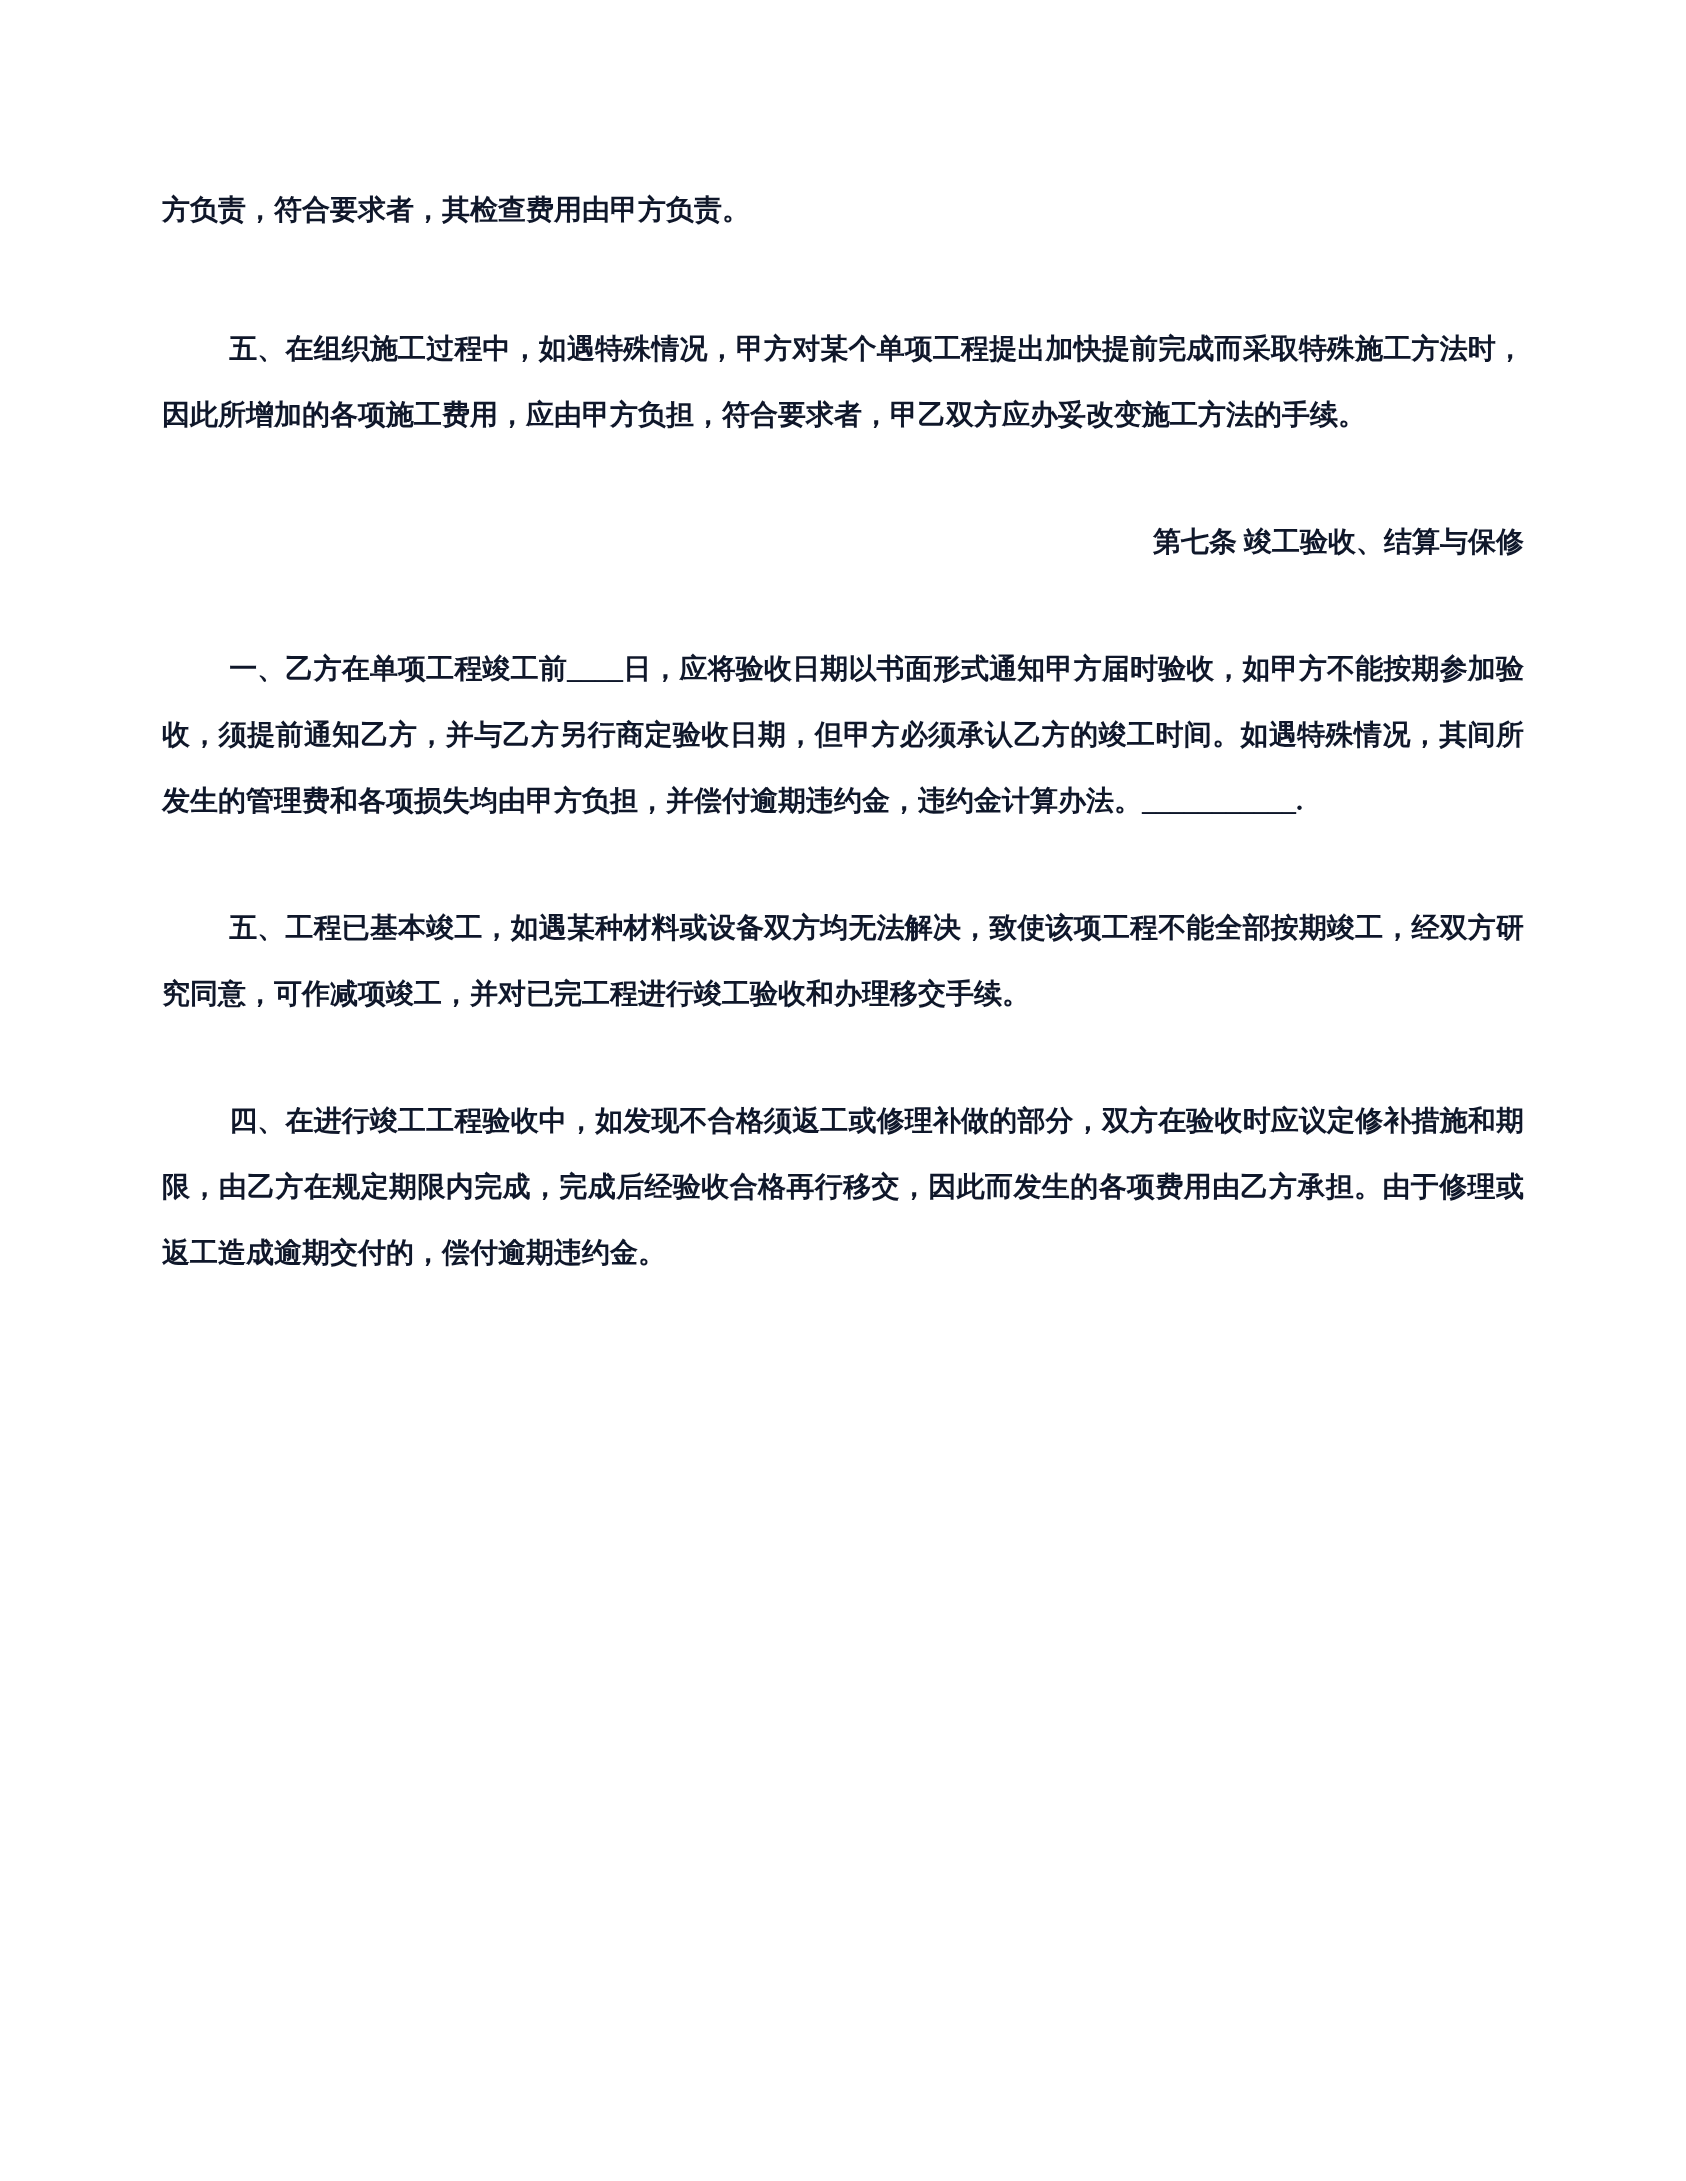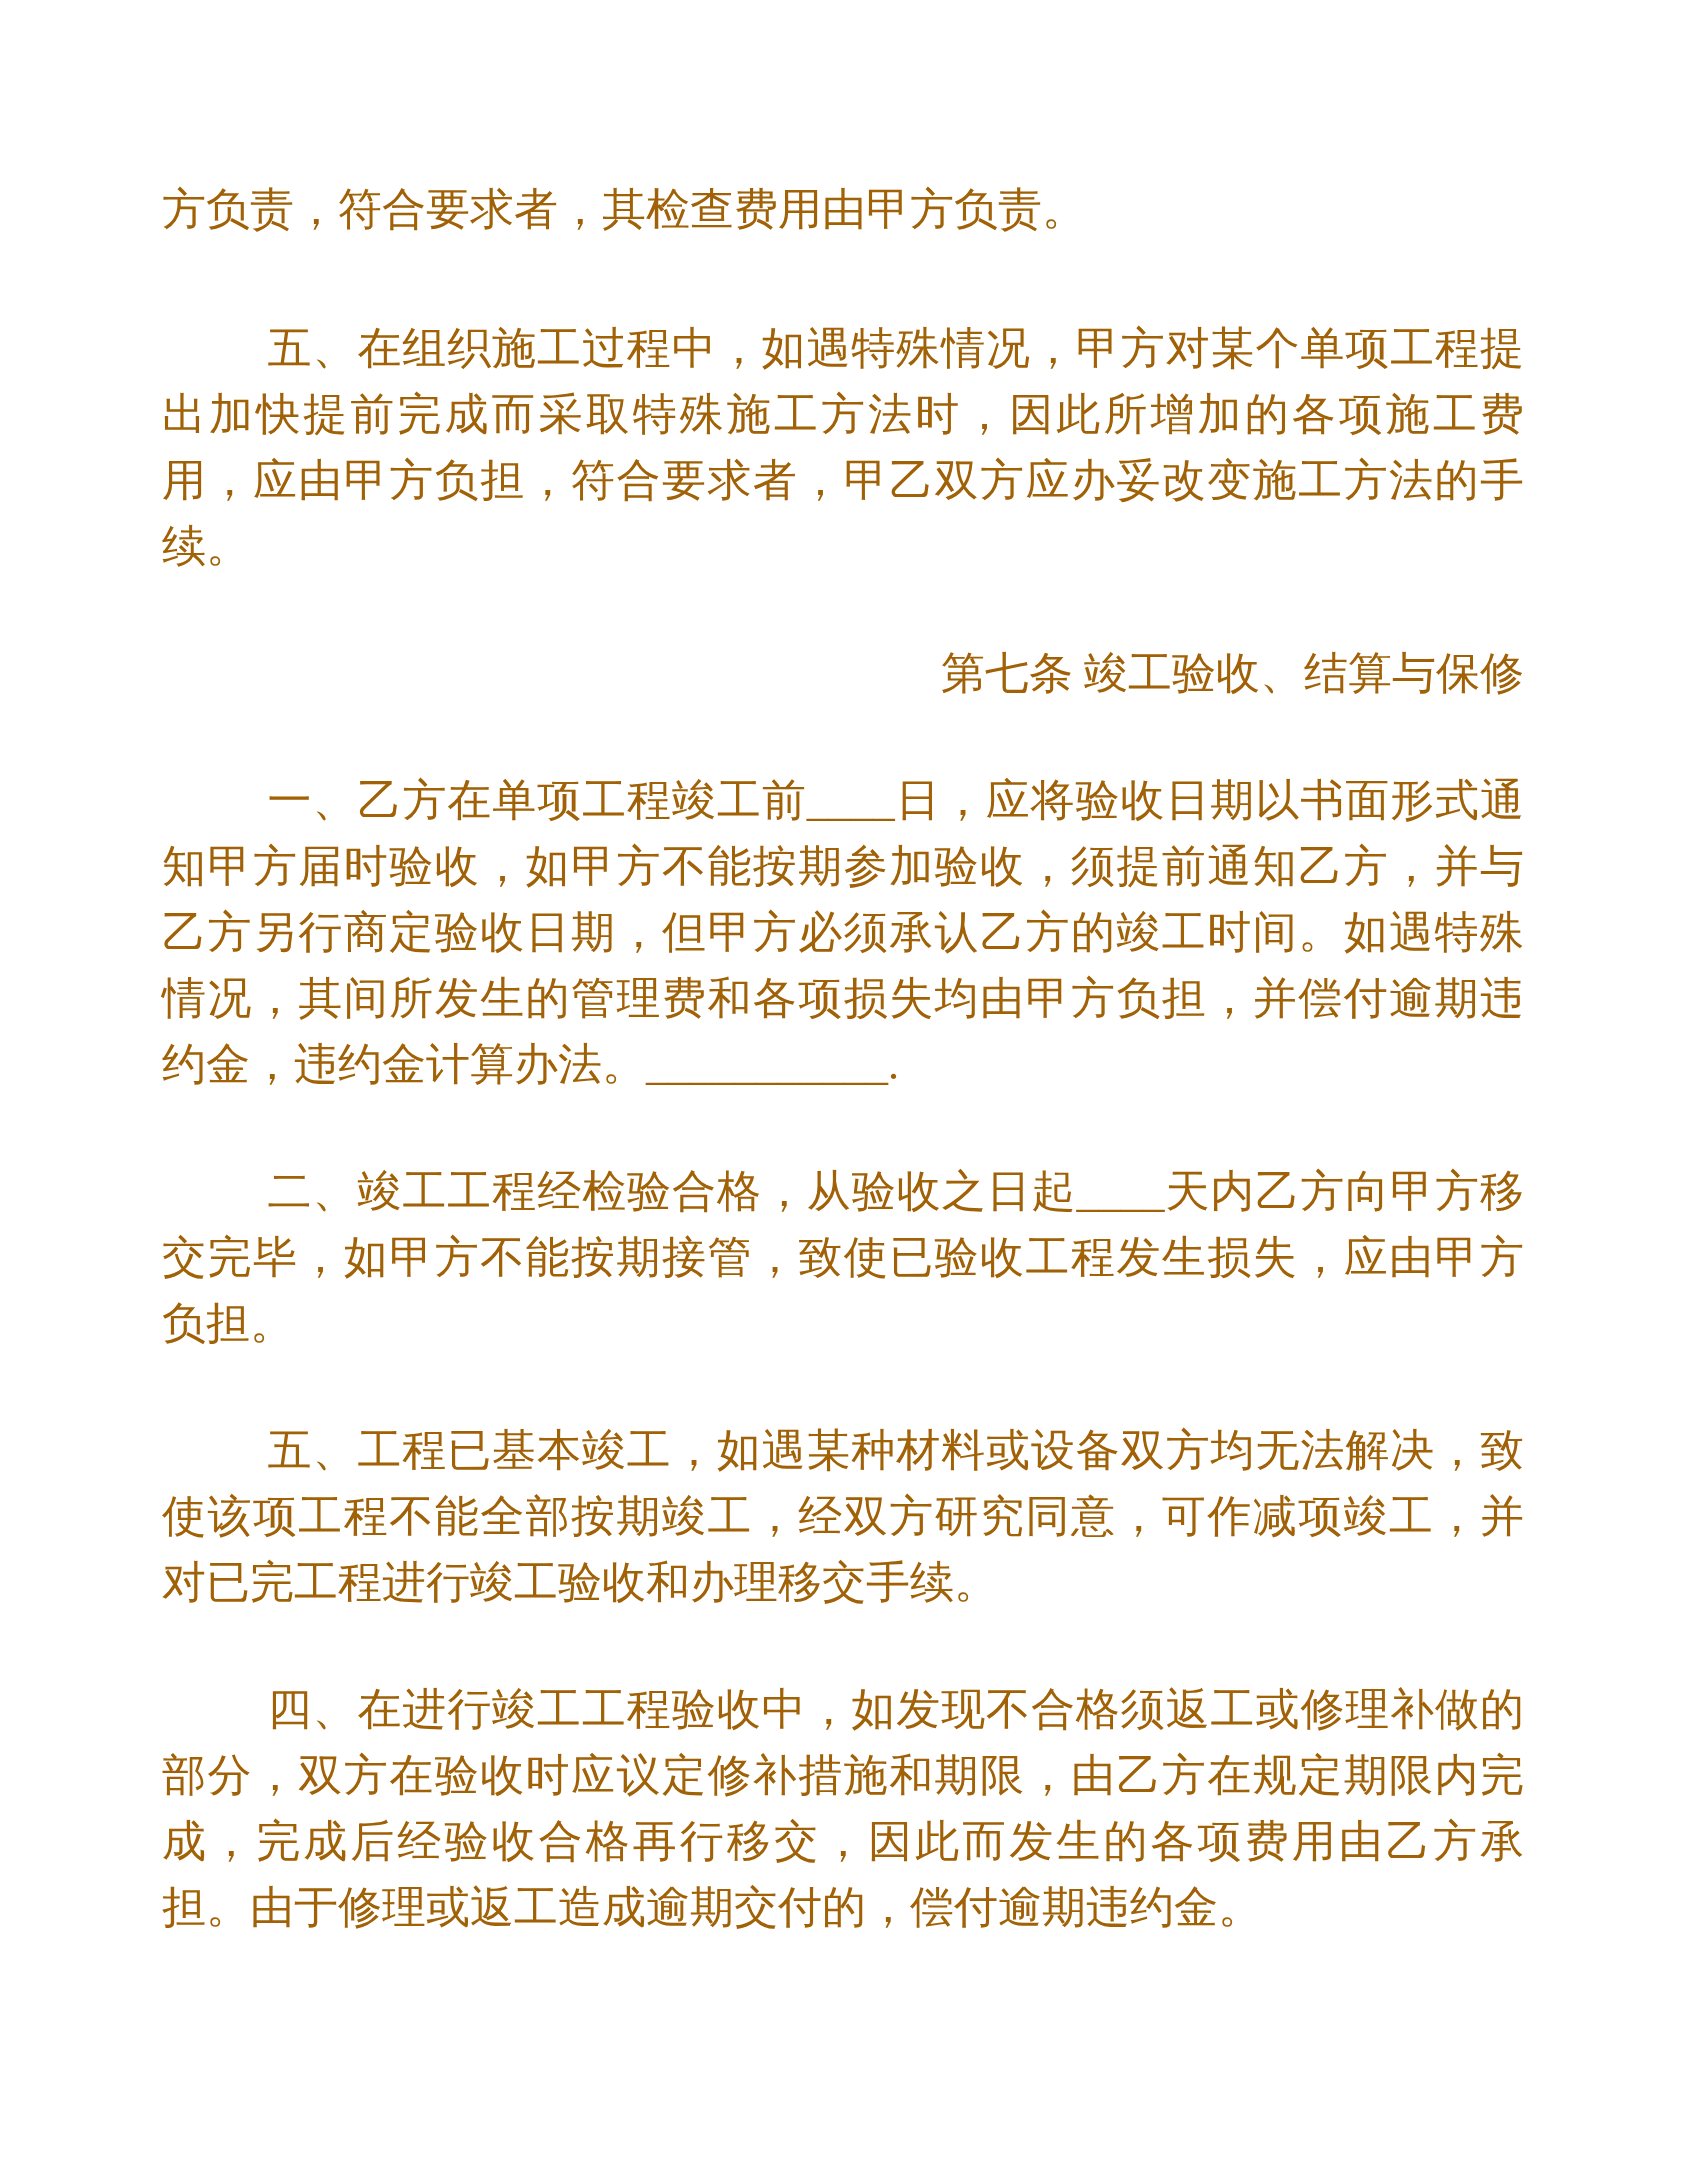--- a/index.html
+++ b/index.html
@@ -14,42 +14,42 @@
     height: 2182px;
     margin: 0 auto;
     background: #ffffff;
     box-sizing: border-box;
     padding: 177px 162px 0 162px;
     overflow: hidden;
   }
   .para {
     margin: 0 0 61px 0;
     font-family: "Liberation Serif", "DejaVu Serif", serif;
-    font-size: 44px;
+    font-size: 28px;
     line-height: 66px;
-    color: #a16207;
+    color: #0f172a;
     text-align: justify;
     text-indent: 2.4em;
     word-break: break-all;
+    font-weight: bold;
   }
   .para.continuation {
     text-indent: 0;
     margin-bottom: 73px;
   }
   .para.heading {
     text-align: right;
   }
 </style>
 </head>
 <body>
 
 <div class="page" id="doc-page" style="background: rgb(255, 255, 255); color: rgb(28, 28, 28);">
   <div class="content" id="doc-content">
       <p class="para continuation">方负责，符合要求者，其检查费用由甲方负责。</p>
       <p class="para body">五、在组织施工过程中，如遇特殊情况，甲方对某个单项工程提出加快提前完成而采取特殊施工方法时，因此所增加的各项施工费用，应由甲方负担，符合要求者，甲乙双方应办妥改变施工方法的手续。</p>
       <p class="para heading">第七条 竣工验收、结算与保修</p>
       <p class="para body">一、乙方在单项工程竣工前____日，应将验收日期以书面形式通知甲方届时验收，如甲方不能按期参加验收，须提前通知乙方，并与乙方另行商定验收日期，但甲方必须承认乙方的竣工时间。如遇特殊情况，其间所发生的管理费和各项损失均由甲方负担，并偿付逾期违约金，违约金计算办法。___________.</p>
-      <p class="para body">二、竣工工程经检验合格，从验收之日起____天内乙方向甲方移交完毕，如甲方不能按期接管，致使已验收工程发生损失，应由甲方负担。</p>
       <p class="para body">五、工程已基本竣工，如遇某种材料或设备双方均无法解决，致使该项工程不能全部按期竣工，经双方研究同意，可作减项竣工，并对已完工程进行竣工验收和办理移交手续。</p>
       <p class="para body">四、在进行竣工工程验收中，如发现不合格须返工或修理补做的部分，双方在验收时应议定修补措施和期限，由乙方在规定期限内完成，完成后经验收合格再行移交，因此而发生的各项费用由乙方承担。由于修理或返工造成逾期交付的，偿付逾期违约金。</p>
     </div>
 </div>
 
 
 </body></html>

